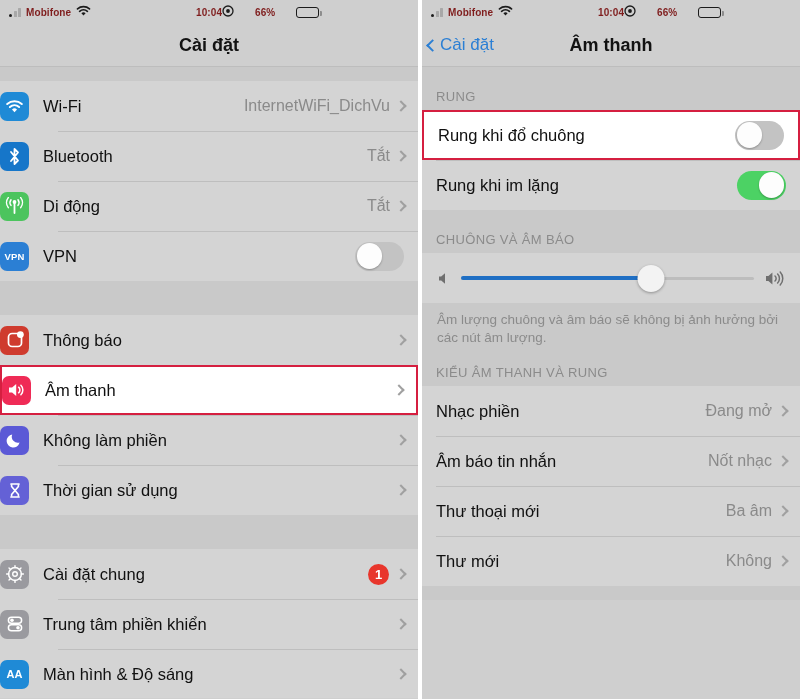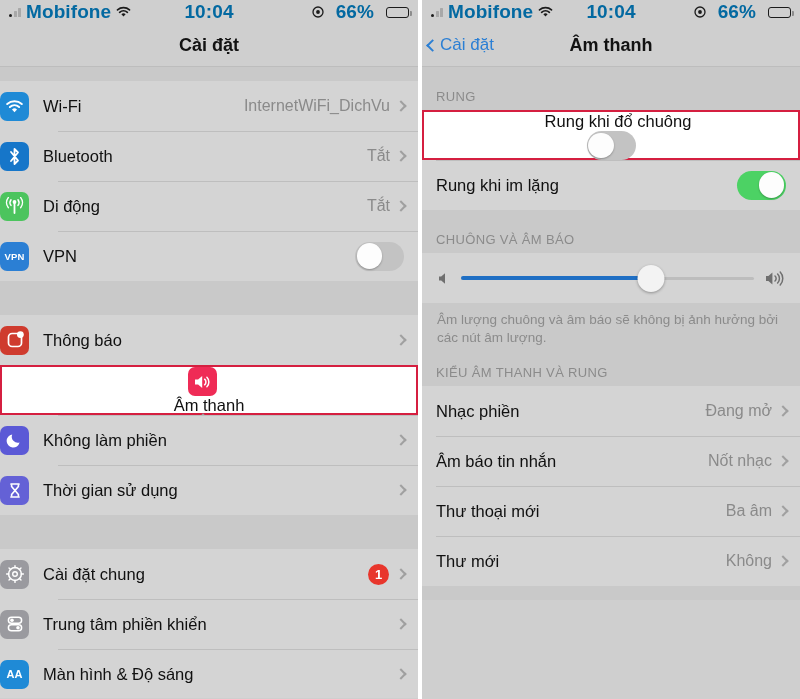--- a/index.html
+++ b/index.html
@@ -20,29 +20,29 @@
   .phone-left  { width: 418px; }
   .gap         { width: 4px; height: 699px; background: #ffffff; }
   .phone-right { width: 378px; }
 
   
   .statusbar {
     height: 24px;
     display: flex;
     align-items: center;
     padding: 0 9px;
-    font-size: 19px;
+    font-size: 10px;
     font-weight: bold;
-    color: #0369a1;
+    color: #7f1d1d;
     background: #cfcfcf;
     letter-spacing: .1px;
   }
   .sb-left  { display:flex; align-items:center; gap:5px; flex: 1 1 0; }
   .sb-mid   { flex: 0 0 auto; font-weight: bold; }
-  .sb-right { display:flex; align-items:center; justify-content:flex-end; gap:12px; flex: 1 1 0; }
+  .sb-right { display:flex; align-items:center; justify-content:flex-start; gap:21px; flex: 1 1 0; }
 
   .sig { display:flex; align-items:flex-end; gap:1.5px; height:9px; }
   .sig i { display:block; width:3px; background:#1b1b1b; border-radius:.5px; }
   .sig i:nth-child(1){ height:3px; border-radius:50%; width:3px; }
   .sig i:nth-child(2){ height:6px; background:#a8a8a8; }
   .sig i:nth-child(3){ height:9px; background:#a8a8a8; }
 
   .wifi-glyph { display:inline-block; }
   .carrier { font-weight: bold; }
 
@@ -130,21 +130,20 @@
     font-size: 13px; font-weight: bold;
     display:flex; align-items:center; justify-content:center;
     margin-right: 8px; padding: 0 5px;
   }
 
   
   .row.highlight {
     background: #ffffff;
     border-top: 2.5px solid #d51f40;
     border-bottom: 2.5px solid #d51f40;
-    flex-direction: column;
   }
   .row.highlight::before { display:none !important; }
   .row.highlight.boxed {
     border: 2.5px solid #d51f40;
   }
 
   
   .toggle {
     width: 49px; height: 29px; border-radius: 15px;
     position: relative; flex: 0 0 auto; margin-right: 14px;

